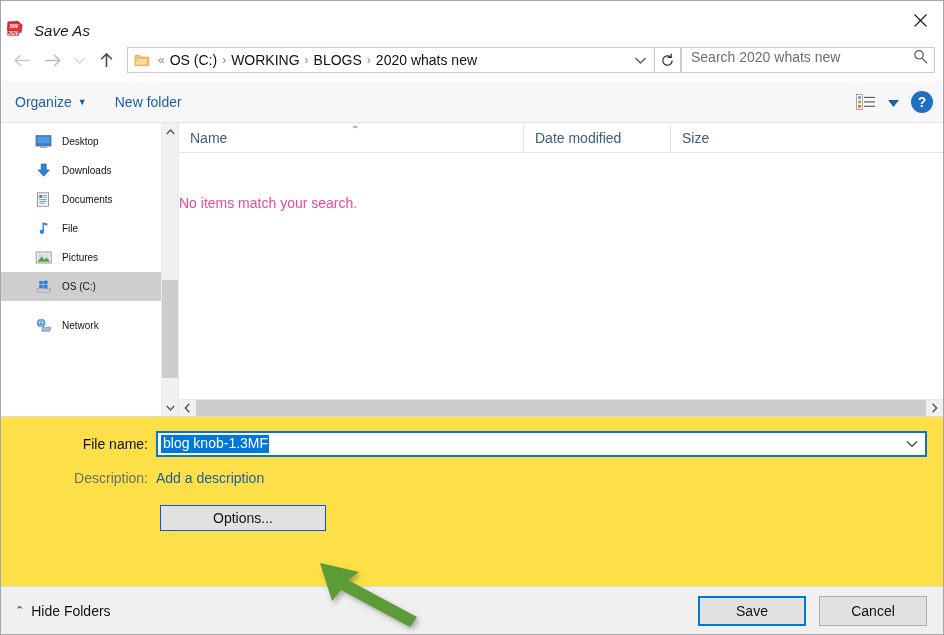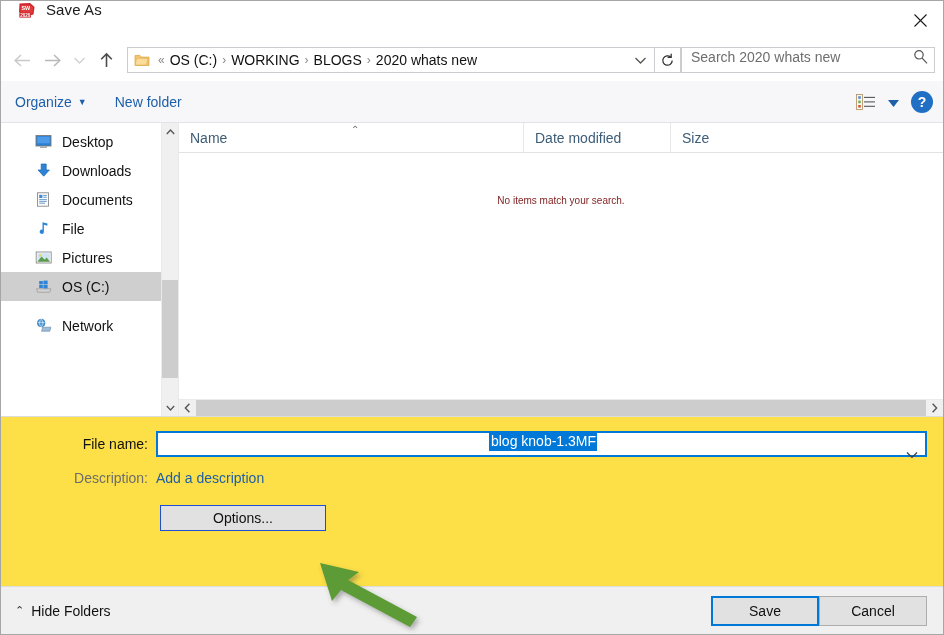--- a/index.html
+++ b/index.html
@@ -14,23 +14,24 @@
     position: relative;
     width: 944px; height: 635px;
     background: #ffffff;
     border: 1px solid #a6a6a6;
     display: flex; flex-direction: column;
   }
 
   
   .titlebar {
     height: 38px; flex: 0 0 38px;
-    display: flex; align-items: flex-start;
+    display: flex; align-items: flex-end;
     background: #ffffff;
-    padding-left: 16px;
+    padding-left: 4px;
+    font-style: italic;
   }
   .sw-icon {
     width: 20px; height: 20px; position: relative; flex: 0 0 20px;
     margin-right: 9px;
   }
   .title-text {
     font-size: 15px; color: #1a1a1a; letter-spacing: 0.1px;
   }
   .win-close {
     margin-left: auto; width: 46px; height: 38px;
@@ -90,21 +91,21 @@
   
   .body { flex: 1 1 auto; display: flex; min-height: 0; background:#fff; }
   .tree {
     width: 178px; flex: 0 0 178px; position: relative;
     background: #fff; border-right: 1px solid #e8e8ea;
     display: flex; flex-direction: column;
   }
   .tree-scroll { flex: 1 1 auto; position: relative; overflow: hidden; padding-top: 4px; }
   .tree-item {
     height: 29px; display: flex; align-items: center;
-    padding-left: 34px; font-size: 14px; color: #111;
+    padding-left: 34px; font-size: 10px; color: #111;
   }
   .tree-item.selected { background: #cfcfcf; }
   .tree-item .ti-ico { width: 18px; height: 16px; margin-right: 9px; position: relative; flex:0 0 18px;}
   .tree-gap { height: 10px; }
 
   
   .vscroll {
     position: absolute; right: 0; top: 0; bottom: 0; width: 17px;
     background: #f0f0f0; border-left: 1px solid #eaeaea;
     display: flex; flex-direction: column; align-items: center;
@@ -118,22 +119,22 @@
     height: 30px; flex: 0 0 30px; display: flex; align-items: stretch;
     border-bottom: 1px solid #e3e3e6; position: relative;
   }
   .col {
     display: flex; align-items: center; font-size: 14px; color: #3c5d78;
     padding-left: 11px; border-right: 1px solid #e7e7ea; position: relative;
   }
   .col.last { border-right: none; }
   .sort-caret { position: absolute; top: 1px; left: 50%; font-size: 10px; color:#6d6d6d; }
   .emptymsg {
-    flex: 1 1 auto; display: flex; justify-content: center;
-    padding-top: 42px; font-size: 10px; color: #7f1d1d;
+    flex: 1 1 auto; display: flex; justify-content: flex-start;
+    padding-top: 42px; font-size: 14px; color: #ec4899;
   }
   .hscroll {
     height: 17px; flex: 0 0 17px; display: flex; align-items: center;
     background: #f0f0f0; border-top: 1px solid #eaeaea;
   }
   .hs-arrow { width: 17px; height: 17px; display:flex; align-items:center; justify-content:center; }
   .hs-track { flex: 1 1 auto; height: 17px; position: relative; }
   .hs-thumb { position: absolute; left: 0; top: 0; height: 17px; width: 100%; background: #cdcdcd; }
 
   
@@ -147,41 +148,41 @@
     width: 155px; flex: 0 0 155px; text-align: right; padding-right: 8px;
     font-size: 14px; color: #111;
   }
   .flabel.dim { color: #6d6d6d; }
   .combo {
     height: 26px; flex: 1 1 auto; margin-right: 16px;
     display: flex; align-items: center;
     background: #fff; border: 1px solid #b4b4b4;
     padding-left: 4px; font-size: 14px; color: #111;
   }
-  .combo.focused { border: 2px solid #0078d7; padding-left: 3px; flex-direction: column; }
+  .combo.focused { border: 2px solid #0078d7; padding-left: 3px; }
   .combo.disabled { background: #e2e2e2; border: 1px solid #b9b9b9; padding-left: 6px; }
   .combo .sel {
     background: #0078d7; color: #ffffff; padding: 1px 1px 2px 2px; line-height: 1.1;
   }
   .combo .cbtn { margin-left: auto; width: 26px; display:flex; align-items:center; justify-content:center; }
   .desc-link { font-size: 14px; color: #1d5fa8; }
   .options-row { margin-top: 14px; padding-left: 159px; }
   .options-btn {
     width: 166px; height: 26px; background: #e1e1e1; border: 1px solid #1d4ed8;
     font-size: 14px; color: #111; display:flex; align-items:center; justify-content:center;
   }
 
   
   .footer {
     flex: 0 0 48px; background: #f0f0f0; border-top: 1px solid #dcdcdc;
     display: flex; align-items: center; padding: 0 16px 0 14px;
   }
   .hidefolders { display: flex; align-items: center; font-size: 14px; color: #111; }
   .hf-caret { font-size: 11px; margin-right: 7px; color: #333; }
-  .footer-btns { margin-left: auto; display: flex; }
+  .footer-btns { margin-left: auto; display: flex; gap: 13px; }
   .btn {
     width: 108px; height: 30px; font-size: 14px; color: #111;
     display: flex; align-items: center; justify-content: center;
     background: #e1e1e1; border: 1px solid #adadad;
   }
   .btn.primary { border: 2px solid #0078d7; }
 
   
   .annot {
     position: absolute; left: 316px; top: 556px;

